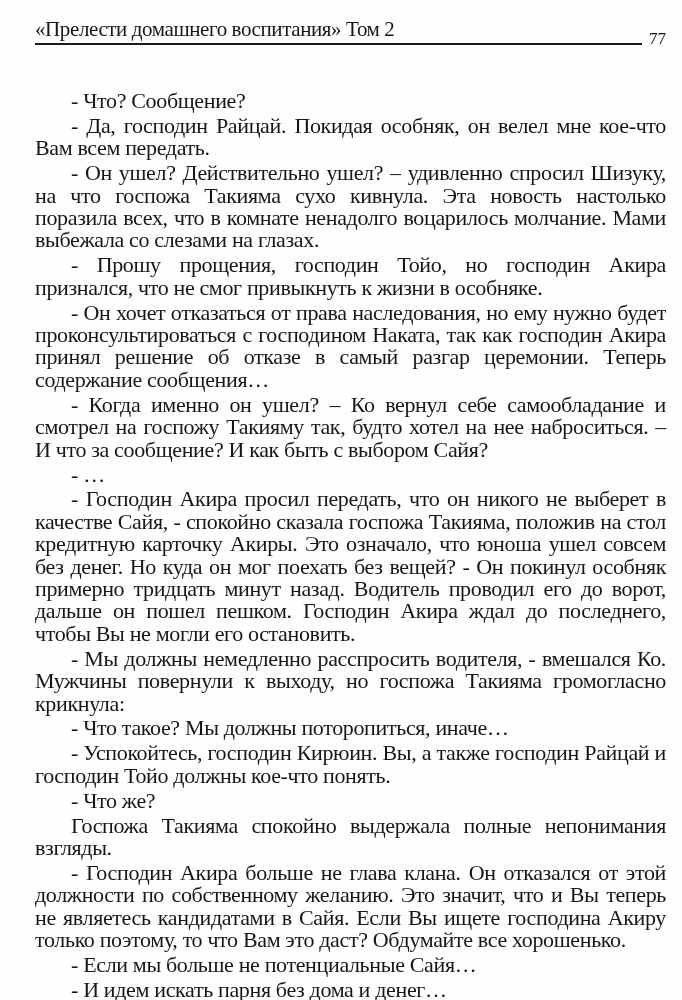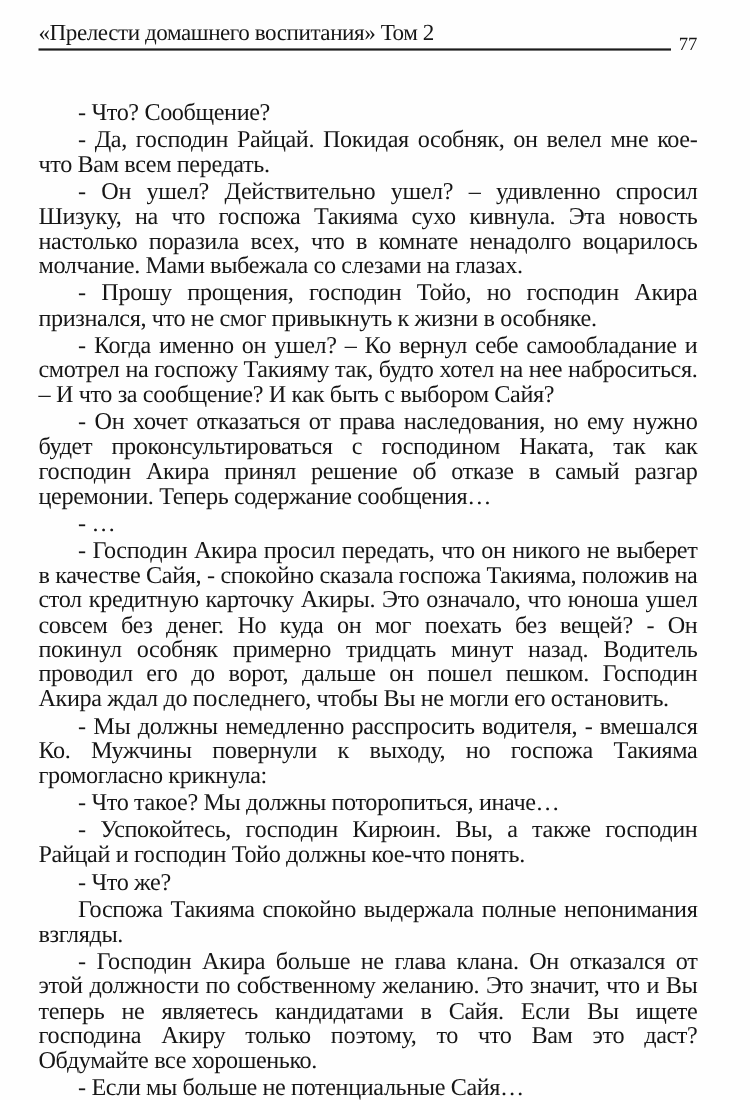--- a/index.html
+++ b/index.html
@@ -8,21 +8,21 @@
     background: #ffffff;
   }
   .page {
     position: relative;
     box-sizing: border-box;
     width: 682px;
     height: 1000px;
     background: #fefefe;
     color: #161616;
     font-family: "Liberation Serif", "DejaVu Serif", serif;
-    padding: 19px 48px 0 35px;
+    padding: 19px 16px 0 35px;
     overflow: hidden;
   }
   .header-row {
     display: flex;
     align-items: flex-end;
   }
   .title-wrap {
     flex: 1 1 auto;
     border-bottom: 2px solid #1c1c1c;
     padding-bottom: 3px;
@@ -69,22 +69,22 @@
       </div>
       <span class="page-number">77</span>
     </div>
   </header>
 
   <main>
     <p class="para">- Что? Сообщение?</p>
     <p class="para">- Да, господин Райцай. Покидая особняк, он велел мне кое-что Вам всем передать.</p>
     <p class="para">- Он ушел? Действительно ушел? – удивленно спросил Шизуку, на что госпожа Такияма сухо кивнула. Эта новость настолько поразила всех, что в комнате ненадолго воцарилось молчание. Мами выбежала со слезами на глазах.</p>
     <p class="para">- Прошу прощения, господин Тойо, но господин Акира признался, что не смог привыкнуть к жизни в особняке.</p>
+    <p class="para">- Он хочет отказаться от права наследования, но ему нужно будет проконсультироваться с господином Наката, так как господин Акира принял решение об отказе в самый разгар церемонии. Теперь содержание сообщения…</p>
     <p class="para">- Когда именно он ушел? – Ко вернул себе самообладание и смотрел на госпожу Такияму так, будто хотел на нее наброситься. – И что за сообщение? И как быть с выбором Сайя?</p>
-    <p class="para">- Он хочет отказаться от права наследования, но ему нужно будет проконсультироваться с господином Наката, так как господин Акира принял решение об отказе в самый разгар церемонии. Теперь содержание сообщения…</p>
     <p class="para">- …</p>
     <p class="para">- Господин Акира просил передать, что он никого не выберет в качестве Сайя, - спокойно сказала госпожа Такияма, положив на стол кредитную карточку Акиры. Это означало, что юноша ушел совсем без денег. Но куда он мог поехать без вещей? - Он покинул особняк примерно тридцать минут назад. Водитель проводил его до ворот, дальше он пошел пешком. Господин Акира ждал до последнего, чтобы Вы не могли его остановить.</p>
     <p class="para">- Мы должны немедленно расспросить водителя, - вмешался Ко. Мужчины повернули к выходу, но госпожа Такияма громогласно крикнула:</p>
     <p class="para">- Что такое? Мы должны поторопиться, иначе…</p>
     <p class="para">- Успокойтесь, господин Кирюин. Вы, а также господин Райцай и господин Тойо должны кое-что понять.</p>
     <p class="para">- Что же?</p>
     <p class="para">Госпожа Такияма спокойно выдержала полные непонимания взгляды.</p>
     <p class="para">- Господин Акира больше не глава клана. Он отказался от этой должности по собственному желанию. Это значит, что и Вы теперь не являетесь кандидатами в Сайя. Если Вы ищете господина Акиру только поэтому, то что Вам это даст? Обдумайте все хорошенько.</p>
     <p class="para">- Если мы больше не потенциальные Сайя…</p>
     <p class="para">- И идем искать парня без дома и денег…</p>

